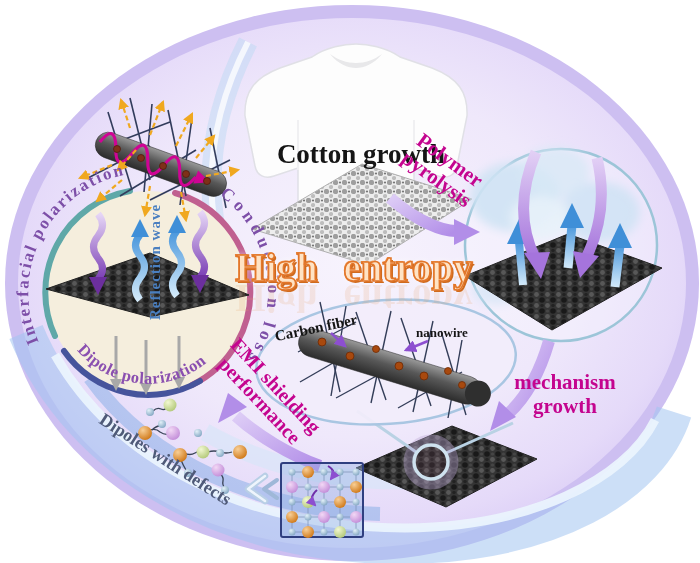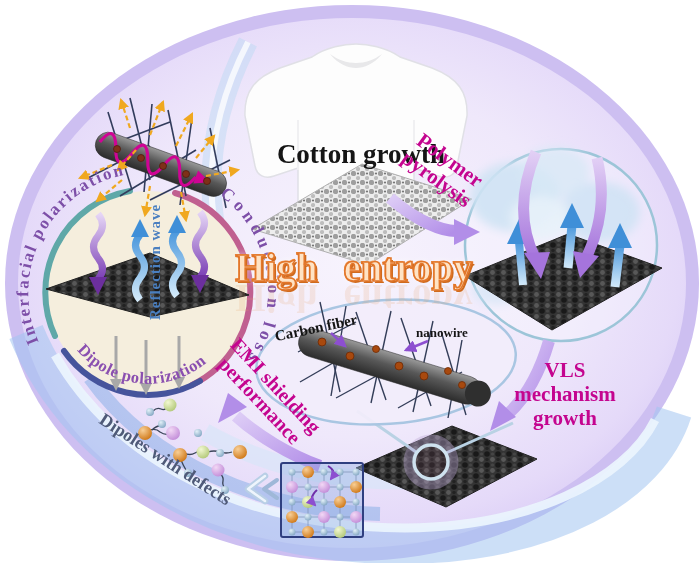--- a/index.html
+++ b/index.html
@@ -371,21 +371,20 @@
 </svg>
 
 <div class="lbl black" id="cotton-fabric">Cotton growth</div>
 <div class="lbl" id="high-entropy-reflection">High entropy</div>
 <div class="lbl" id="high-entropy">High entropy</div>
 <div class="lbl magenta" id="polymer-pyrolysis">
   <div>Polymer</div>
   <div>pyrolysis</div>
 </div>
 <div class="lbl magenta" id="vls">
-  <div>VLS</div>
   <div>mechanism</div>
   <div>growth</div>
 </div>
 <div class="lbl black" id="carbon-fiber">Carbon fiber</div>
 <div class="lbl black" id="nanowire">nanowire</div>
 <div class="lbl magenta" id="emi">
   <div>EMI shielding</div>
   <div>performance</div>
 </div>
 <div class="lbl" id="dipoles-label">Dipoles with defects</div>

